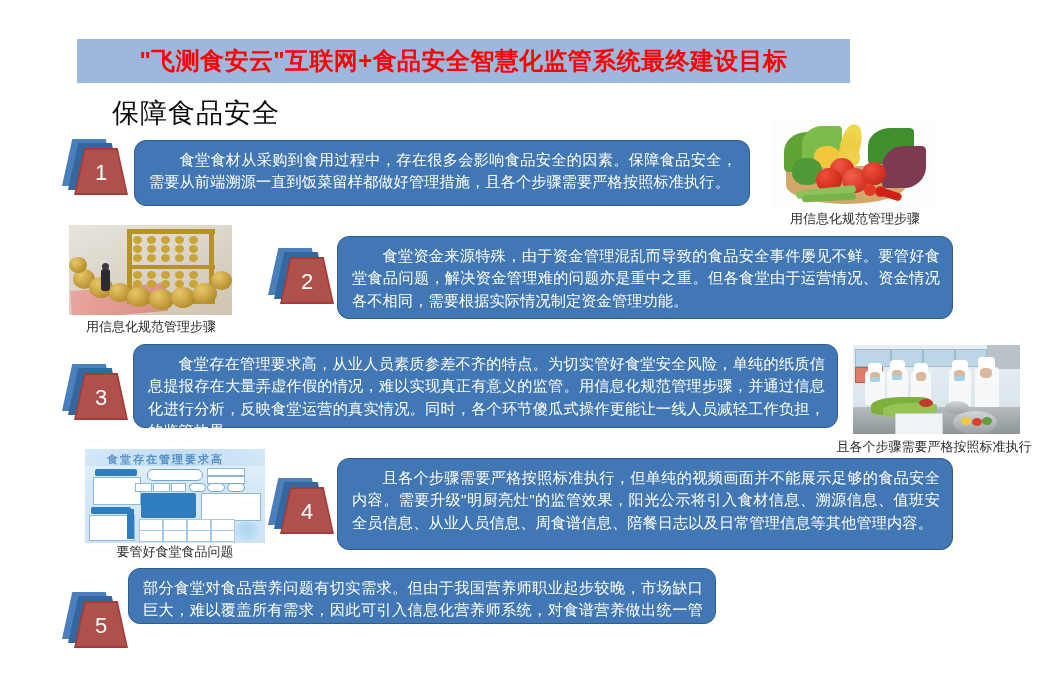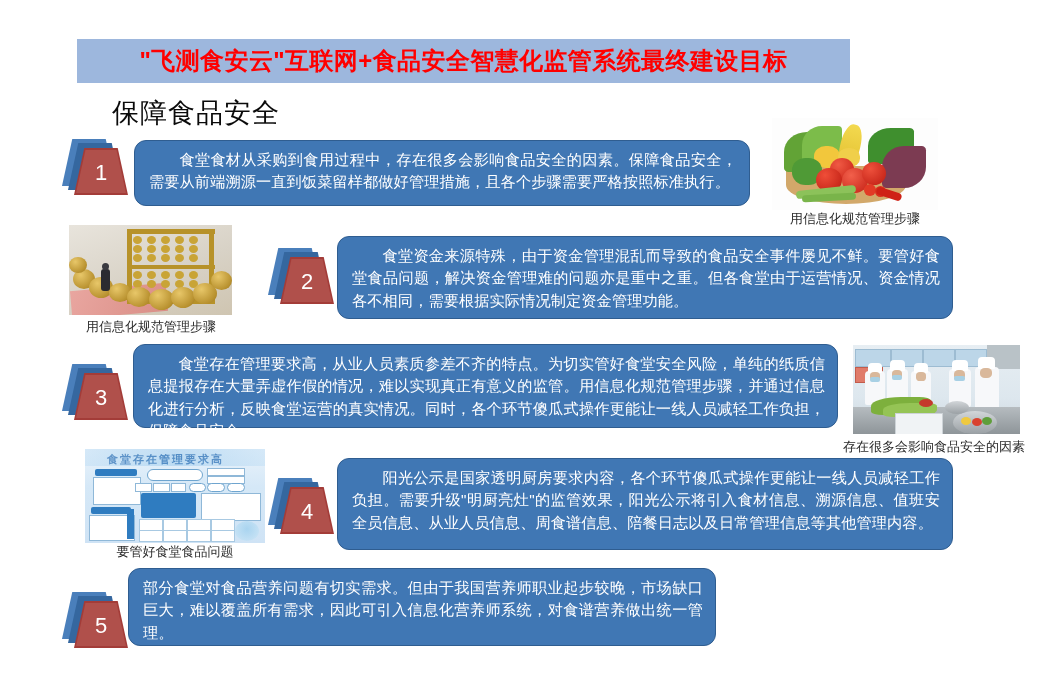--- a/index.html
+++ b/index.html
@@ -299,21 +299,21 @@
 <div class="badge" style="left:62px; top:364px;">
   <div class="trap trap-back"></div>
   <div class="trap-back-inner" style="left:6px; top:4px;"></div>
   <div class="trap trap-front"></div>
   <div class="trap-front-inner">
     <span class="num">3</span>
   </div>
 </div>
 
 <div class="callout" style="left:133px; top:344px; width:705px; height:84px;">
-  <div class="body">食堂存在管理要求高，从业人员素质参差不齐的特点。为切实管好食堂安全风险，单纯的纸质信息提报存在大量弄虚作假的情况，难以实现真正有意义的监管。用信息化规范管理步骤，并通过信息化进行分析，反映食堂运营的真实情况。同时，各个环节傻瓜式操作更能让一线人员减轻工作负担，保障食品安全。</div>
+  <div class="body">食堂存在管理要求高，从业人员素质参差不齐的特点。为切实管好食堂安全风险，单纯的纸质信息提报存在大量弄虚作假的情况，难以实现真正有意义的监管。用信息化规范管理步骤，并通过信息化进行分析，反映食堂运营的真实情况。同时，各个环节傻瓜式操作更能让一线人员减轻工作负担，的监管效果。</div>
 </div>
 
 <div class="photo k-bg" style="left:853px; top:345px; width:167px; height:89px;">
   <div class="canvas">
 
     <div class="k-board" style="left:2px; top:4px; width:34px; height:16px;"></div>
     <div class="k-board" style="left:38px; top:4px; width:30px; height:16px;"></div>
     <div class="k-board" style="left:70px; top:4px; width:30px; height:16px;"></div>
     <div class="k-board" style="left:102px; top:4px; width:30px; height:16px;"></div>
     <div style="position:absolute; left:2px; top:22px; width:26px; height:14px; background:#e07b6a; border:1px solid #c25c4c;"></div>
@@ -352,33 +352,33 @@
     <div style="position:absolute; left:42px; top:68px; width:46px; height:20px; background:#f0f3f5; border:1px solid #cdd3d7;"></div>
 
     <div class="k-bowl" style="left:100px; top:66px; width:44px; height:23px;"></div>
     <div class="k-bowl" style="left:92px; top:56px; width:24px; height:13px;"></div>
 
     <div style="position:absolute; left:108px; top:72px; width:10px; height:8px; background:#efc93f; border-radius:50%;"></div>
     <div style="position:absolute; left:119px; top:73px; width:10px; height:8px; background:#d9422f; border-radius:50%;"></div>
     <div style="position:absolute; left:129px; top:72px; width:10px; height:8px; background:#5f9e3a; border-radius:50%;"></div>
   </div>
 </div>
-<div class="caption" style="left:830px; top:438px; width:208px;">存在很多会影响食品安全的因素</div>
+<div class="caption" style="left:830px; top:438px; width:208px;">且各个步骤需要严格按照标准执行</div>
 
 <div class="badge" style="left:268px; top:478px;">
   <div class="trap trap-back"></div>
   <div class="trap-back-inner" style="left:6px; top:4px;"></div>
   <div class="trap trap-front"></div>
   <div class="trap-front-inner">
     <span class="num">4</span>
   </div>
 </div>
 
 <div class="callout" style="left:337px; top:458px; width:616px; height:92px;">
-  <div class="body">阳光公示是国家透明厨房要求内容，各个环节傻瓜式操作更能让一线人员减轻工作负担。需要升级"明厨亮灶"的监管效果，阳光公示将引入食材信息、溯源信息、值班安全员信息、从业人员信息、周食谱信息、陪餐日志以及日常管理信息等其他管理内容。</div>
+  <div class="body">且各个步骤需要严格按照标准执行，但单纯的视频画面并不能展示足够的食品安全内容。需要升级"明厨亮灶"的监管效果，阳光公示将引入食材信息、溯源信息、值班安全员信息、从业人员信息、周食谱信息、陪餐日志以及日常管理信息等其他管理内容。</div>
 </div>
 
 <div class="photo bb-bg" style="left:85px; top:449px; width:180px; height:94px;">
   <div class="canvas">
     <div class="bb-title" style="left:22px; top:3px; font-size:11px;">食堂存在管理要求高</div>
 
     <div style="position:absolute; left:0px; top:0px; width:180px; height:17px; background:linear-gradient(90deg,#bcdcf4,#8fc4ea,#bcdcf4); opacity:0.45;"></div>
 
     <div class="bb-panelblue" style="left:10px; top:20px; width:42px; height:7px;"></div>
     <div class="bb-panel" style="left:8px; top:28px; width:46px; height:26px;"></div>
@@ -418,15 +418,15 @@
 
 <div class="badge" style="left:62px; top:592px;">
   <div class="trap trap-back"></div>
   <div class="trap-back-inner" style="left:6px; top:4px;"></div>
   <div class="trap trap-front"></div>
   <div class="trap-front-inner">
     <span class="num">5</span>
   </div>
 </div>
 
-<div class="callout no-indent" style="left:128px; top:568px; width:588px; height:78px;">
+<div class="callout no-indent" style="left:128px; top:568px; width:588px; height:56px;">
   <div class="body">部分食堂对食品营养问题有切实需求。但由于我国营养师职业起步较晚，市场缺口巨大，难以覆盖所有需求，因此可引入信息化营养师系统，对食谱营养做出统一管理。</div>
 </div>
 
 </body></html>

